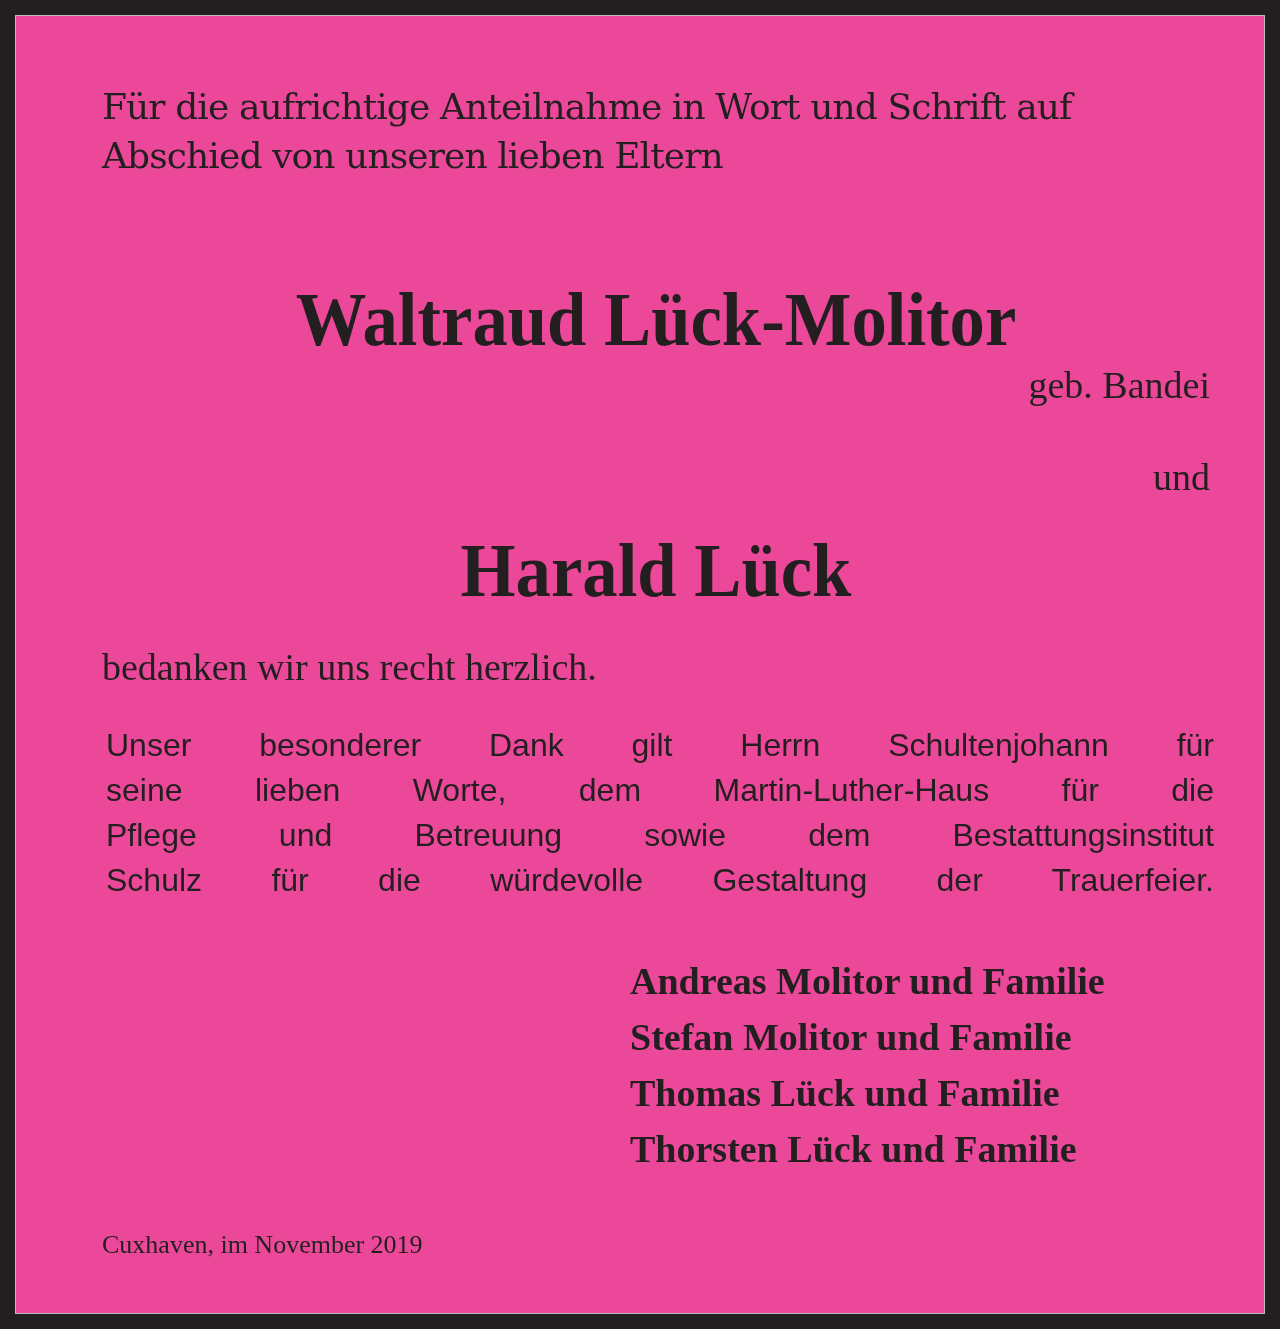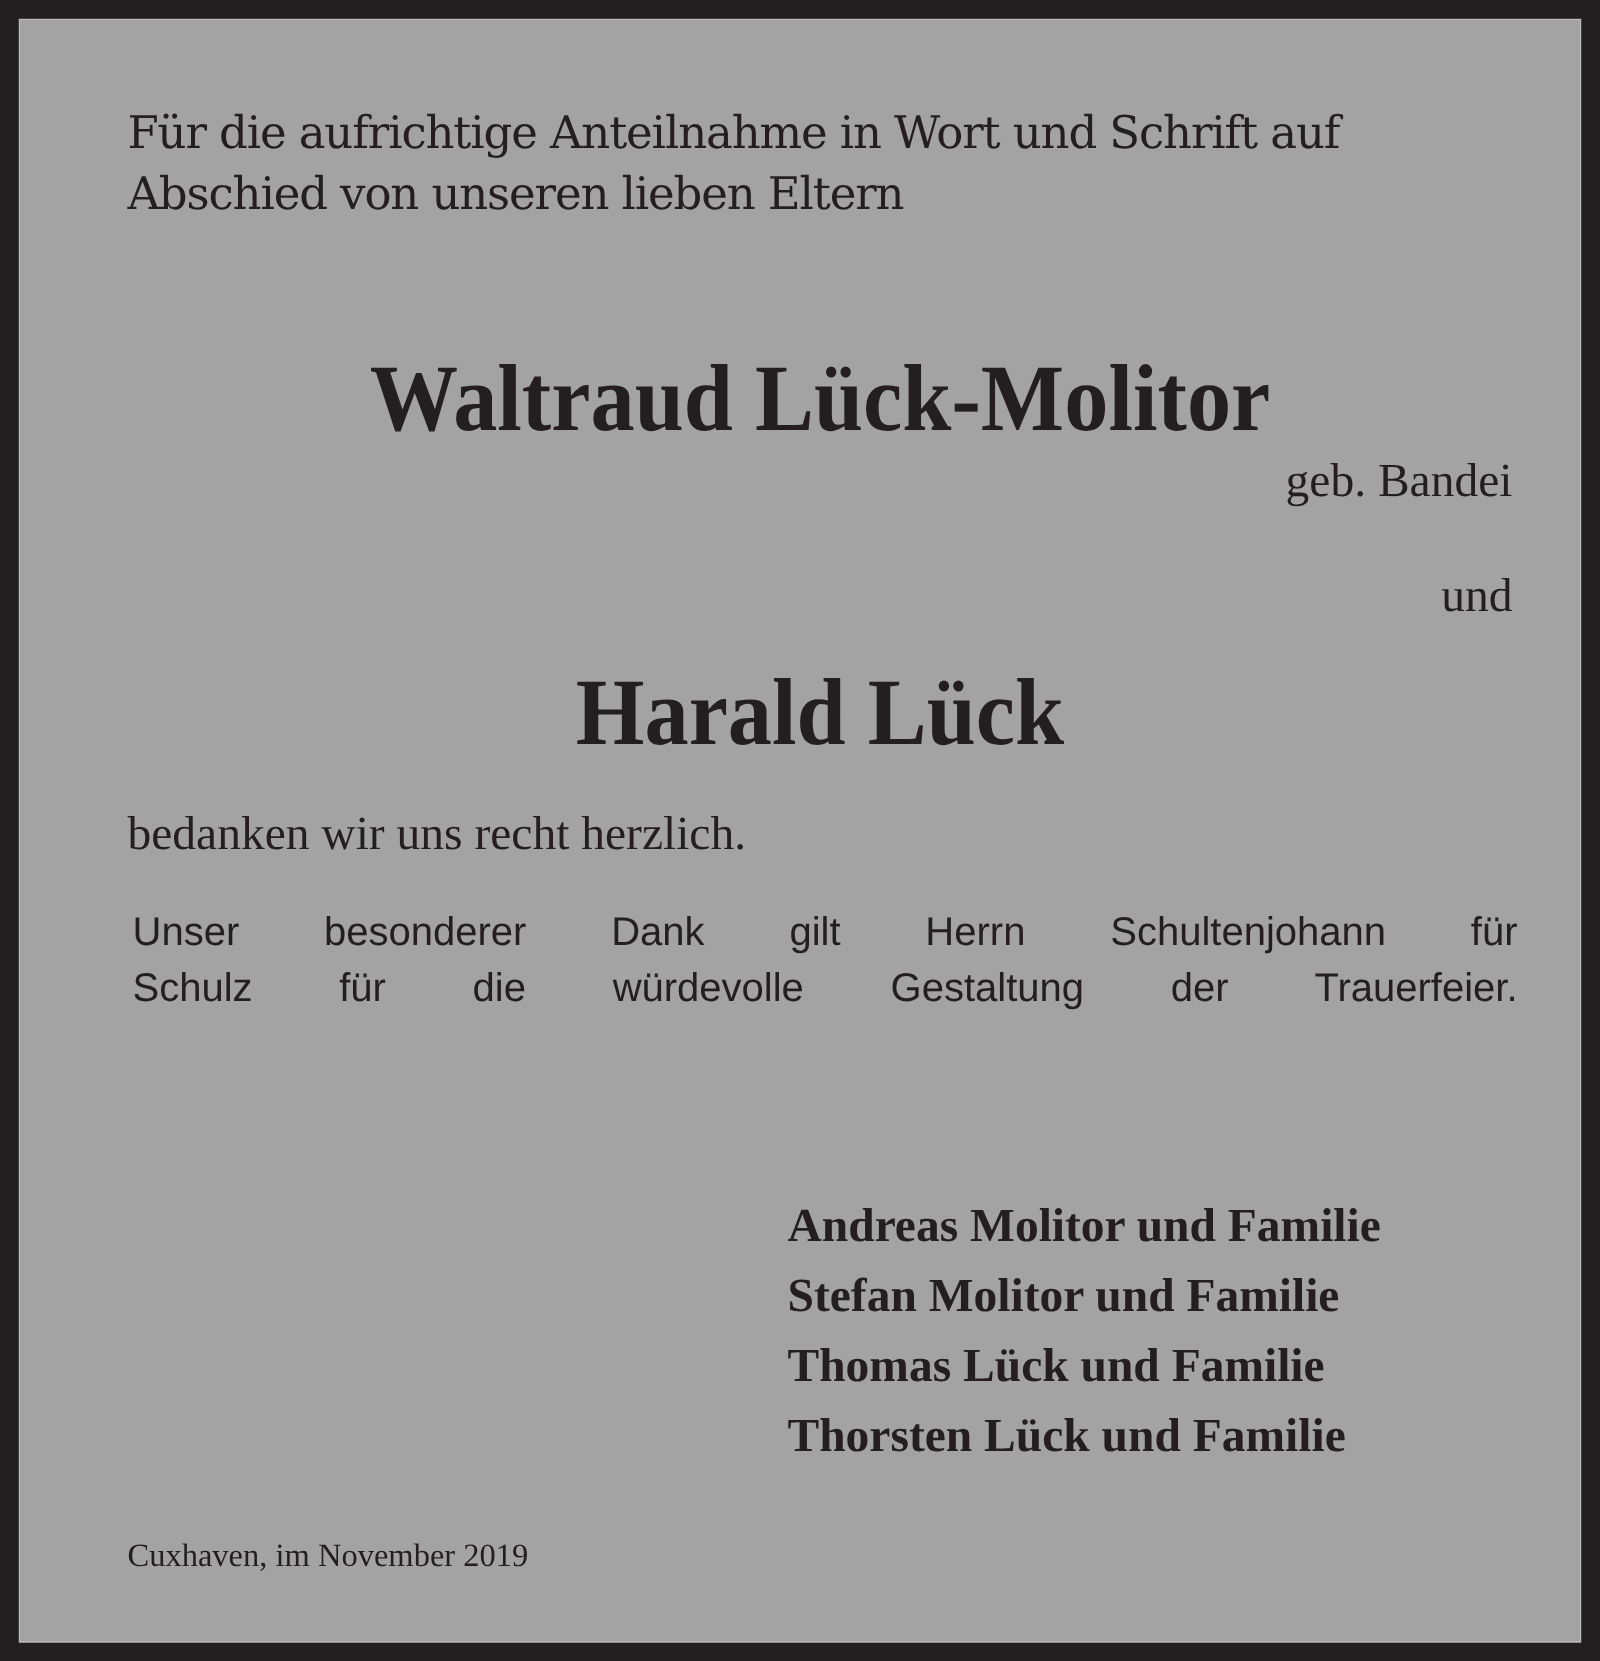--- a/index.html
+++ b/index.html
@@ -12,21 +12,21 @@
       height: 1329px;
       position: relative;
       overflow: hidden;
     }
     .frame {
       position: absolute;
       left: 15px;
       top: 15px;
       width: 1250px;
       height: 1299px;
-      background: #a3a3a3;
+      background: #ec4899;
       box-shadow: inset 0 0 0 1px #bdbdbd;
     }
     .content {
       position: absolute;
       left: 87px;
       top: 0;
       width: 1108px;
       color: #231f20;
       font-family: "DejaVu Serif", "Liberation Serif", serif;
     }
@@ -130,20 +130,22 @@
 
     <div class="name name-1">Waltraud Lück-Molitor</div>
     <div class="center-small maiden">geb. Bandei</div>
     <div class="center-small und">und</div>
     <div class="name name-2">Harald Lück</div>
 
     <div class="thanks-line">bedanken wir uns recht herzlich.</div>
 
     <div class="dank">
       <span>Unser besonderer Dank gilt Herrn Schultenjohann für</span>
+      <span>seine lieben Worte, dem Martin-Luther-Haus für die</span>
+      <span>Pflege und Betreuung sowie dem Bestattungsinstitut</span>
       <span>Schulz für die würdevolle Gestaltung der Trauerfeier.</span>
     </div>
 
     <div class="signers">
       <span>Andreas Molitor und Familie</span>
       <span>Stefan Molitor und Familie</span>
       <span>Thomas Lück und Familie</span>
       <span>Thorsten Lück und Familie</span>
     </div>
 

